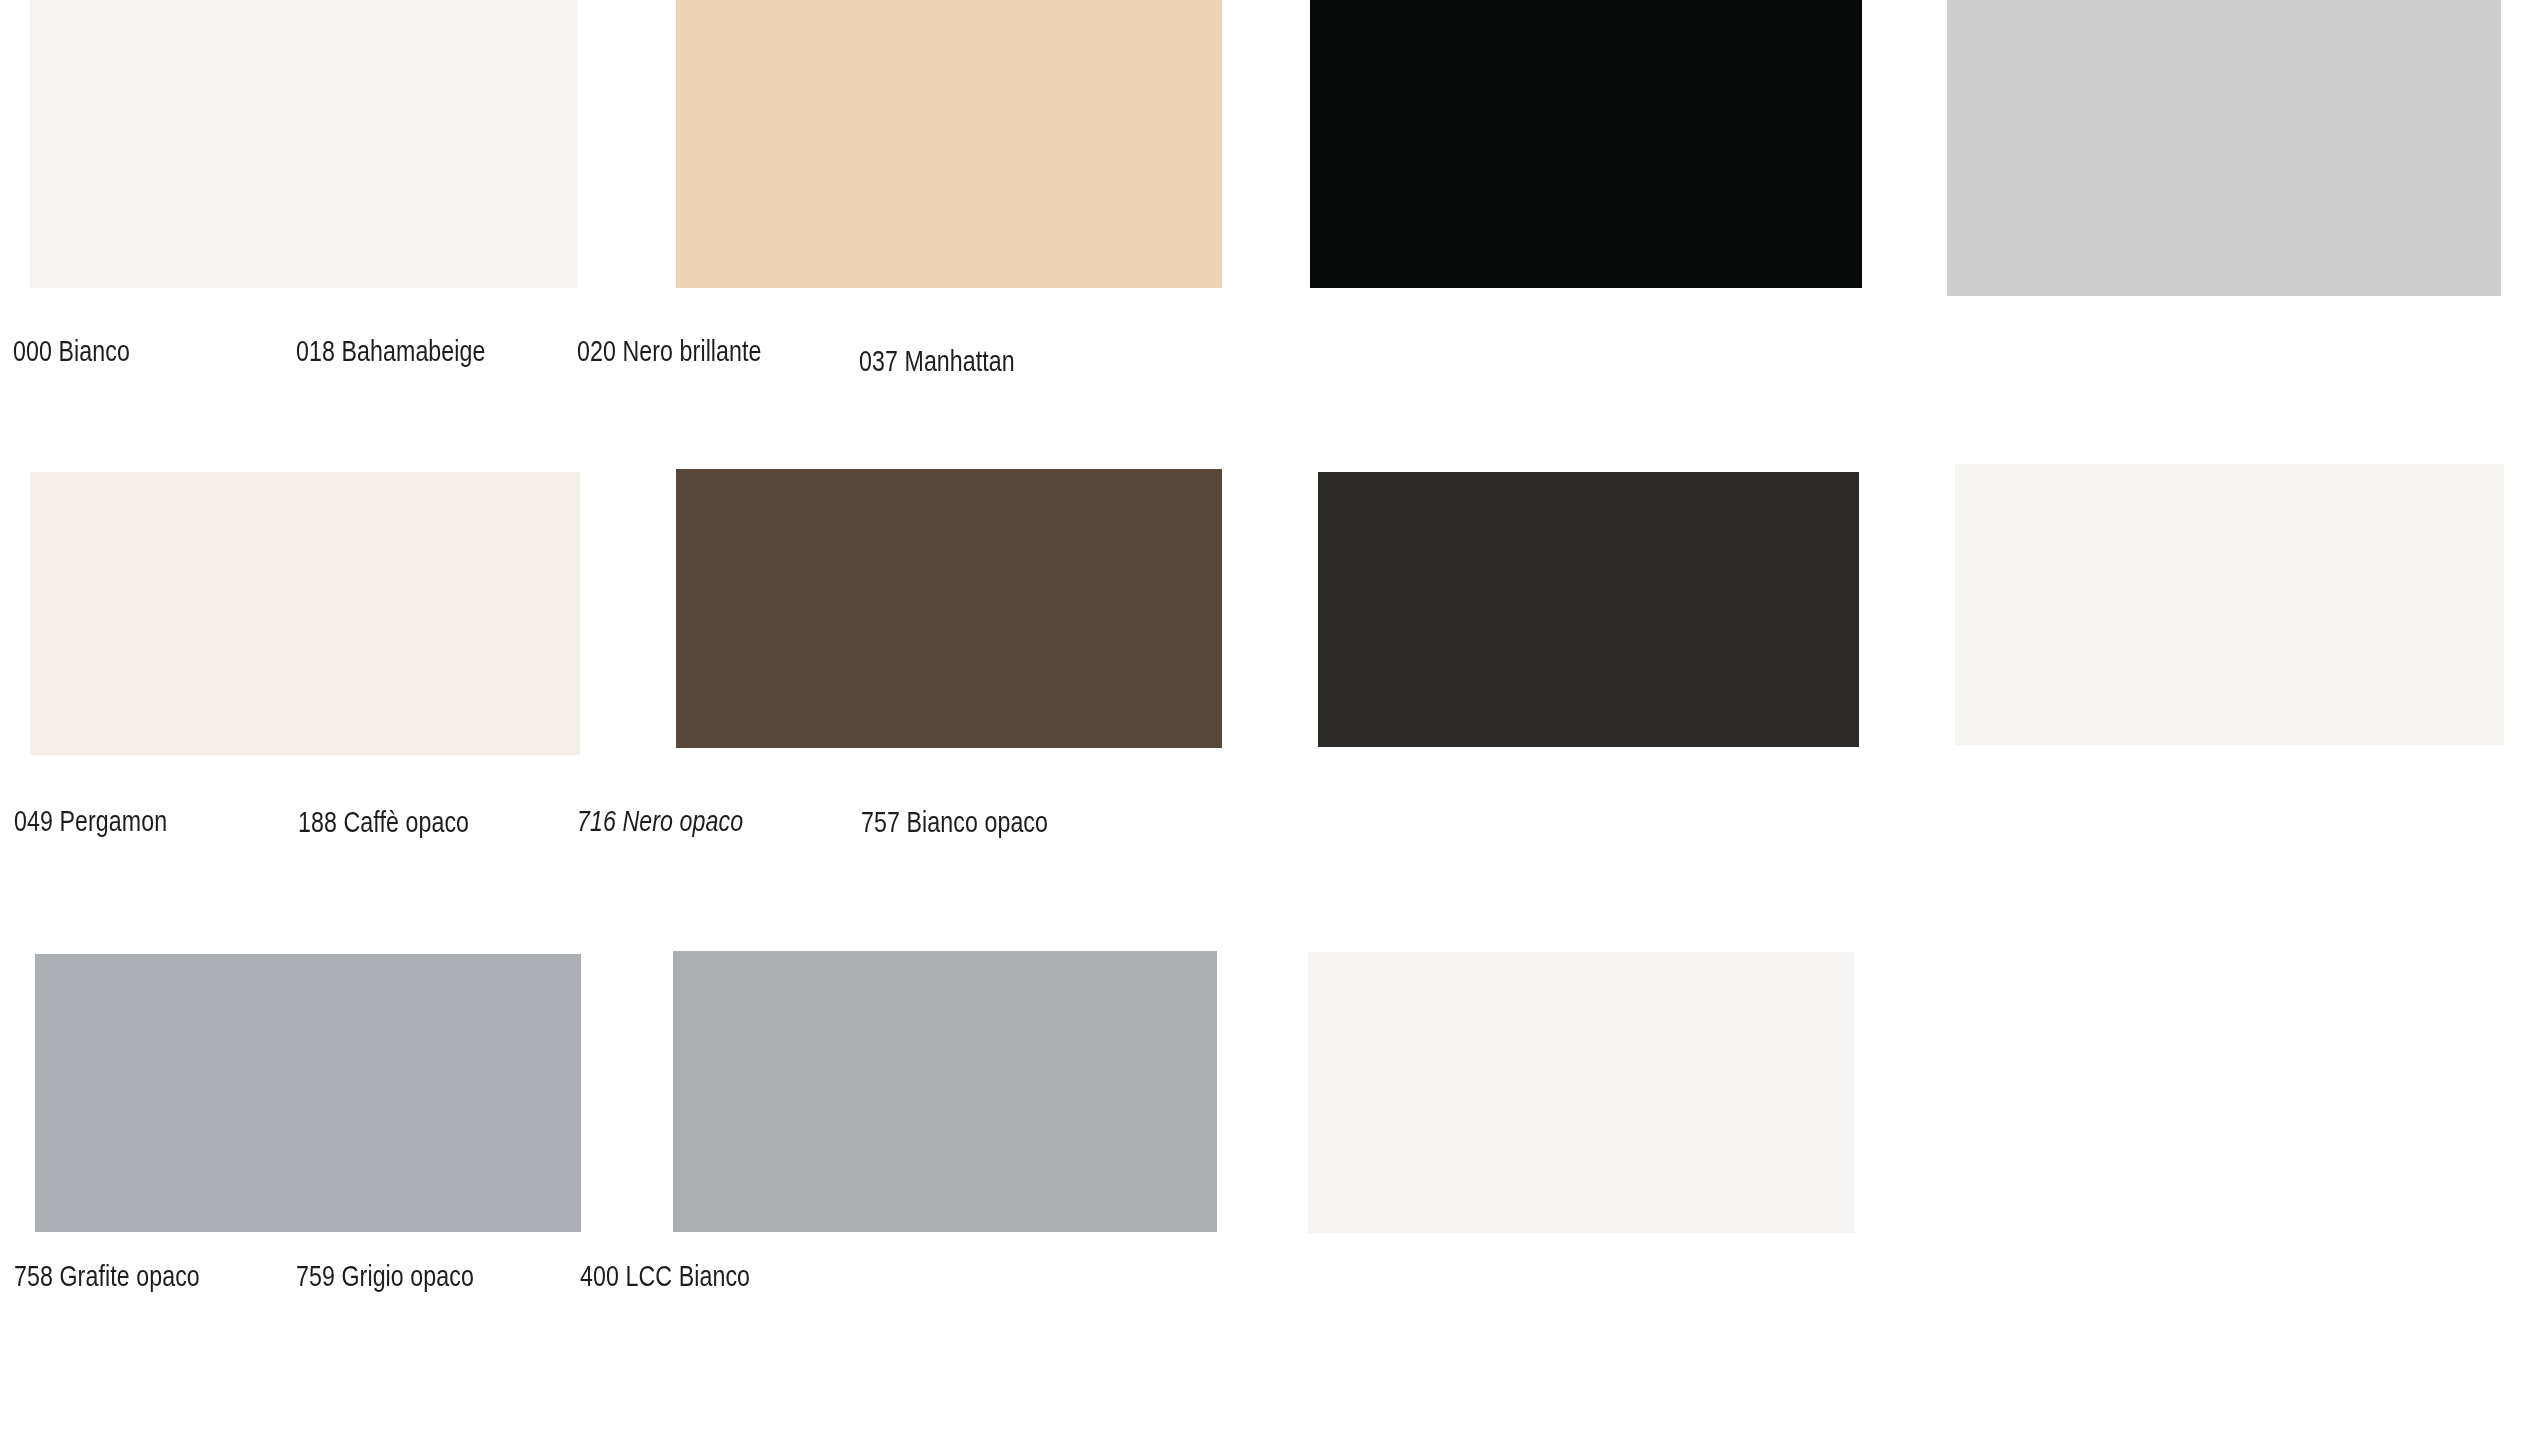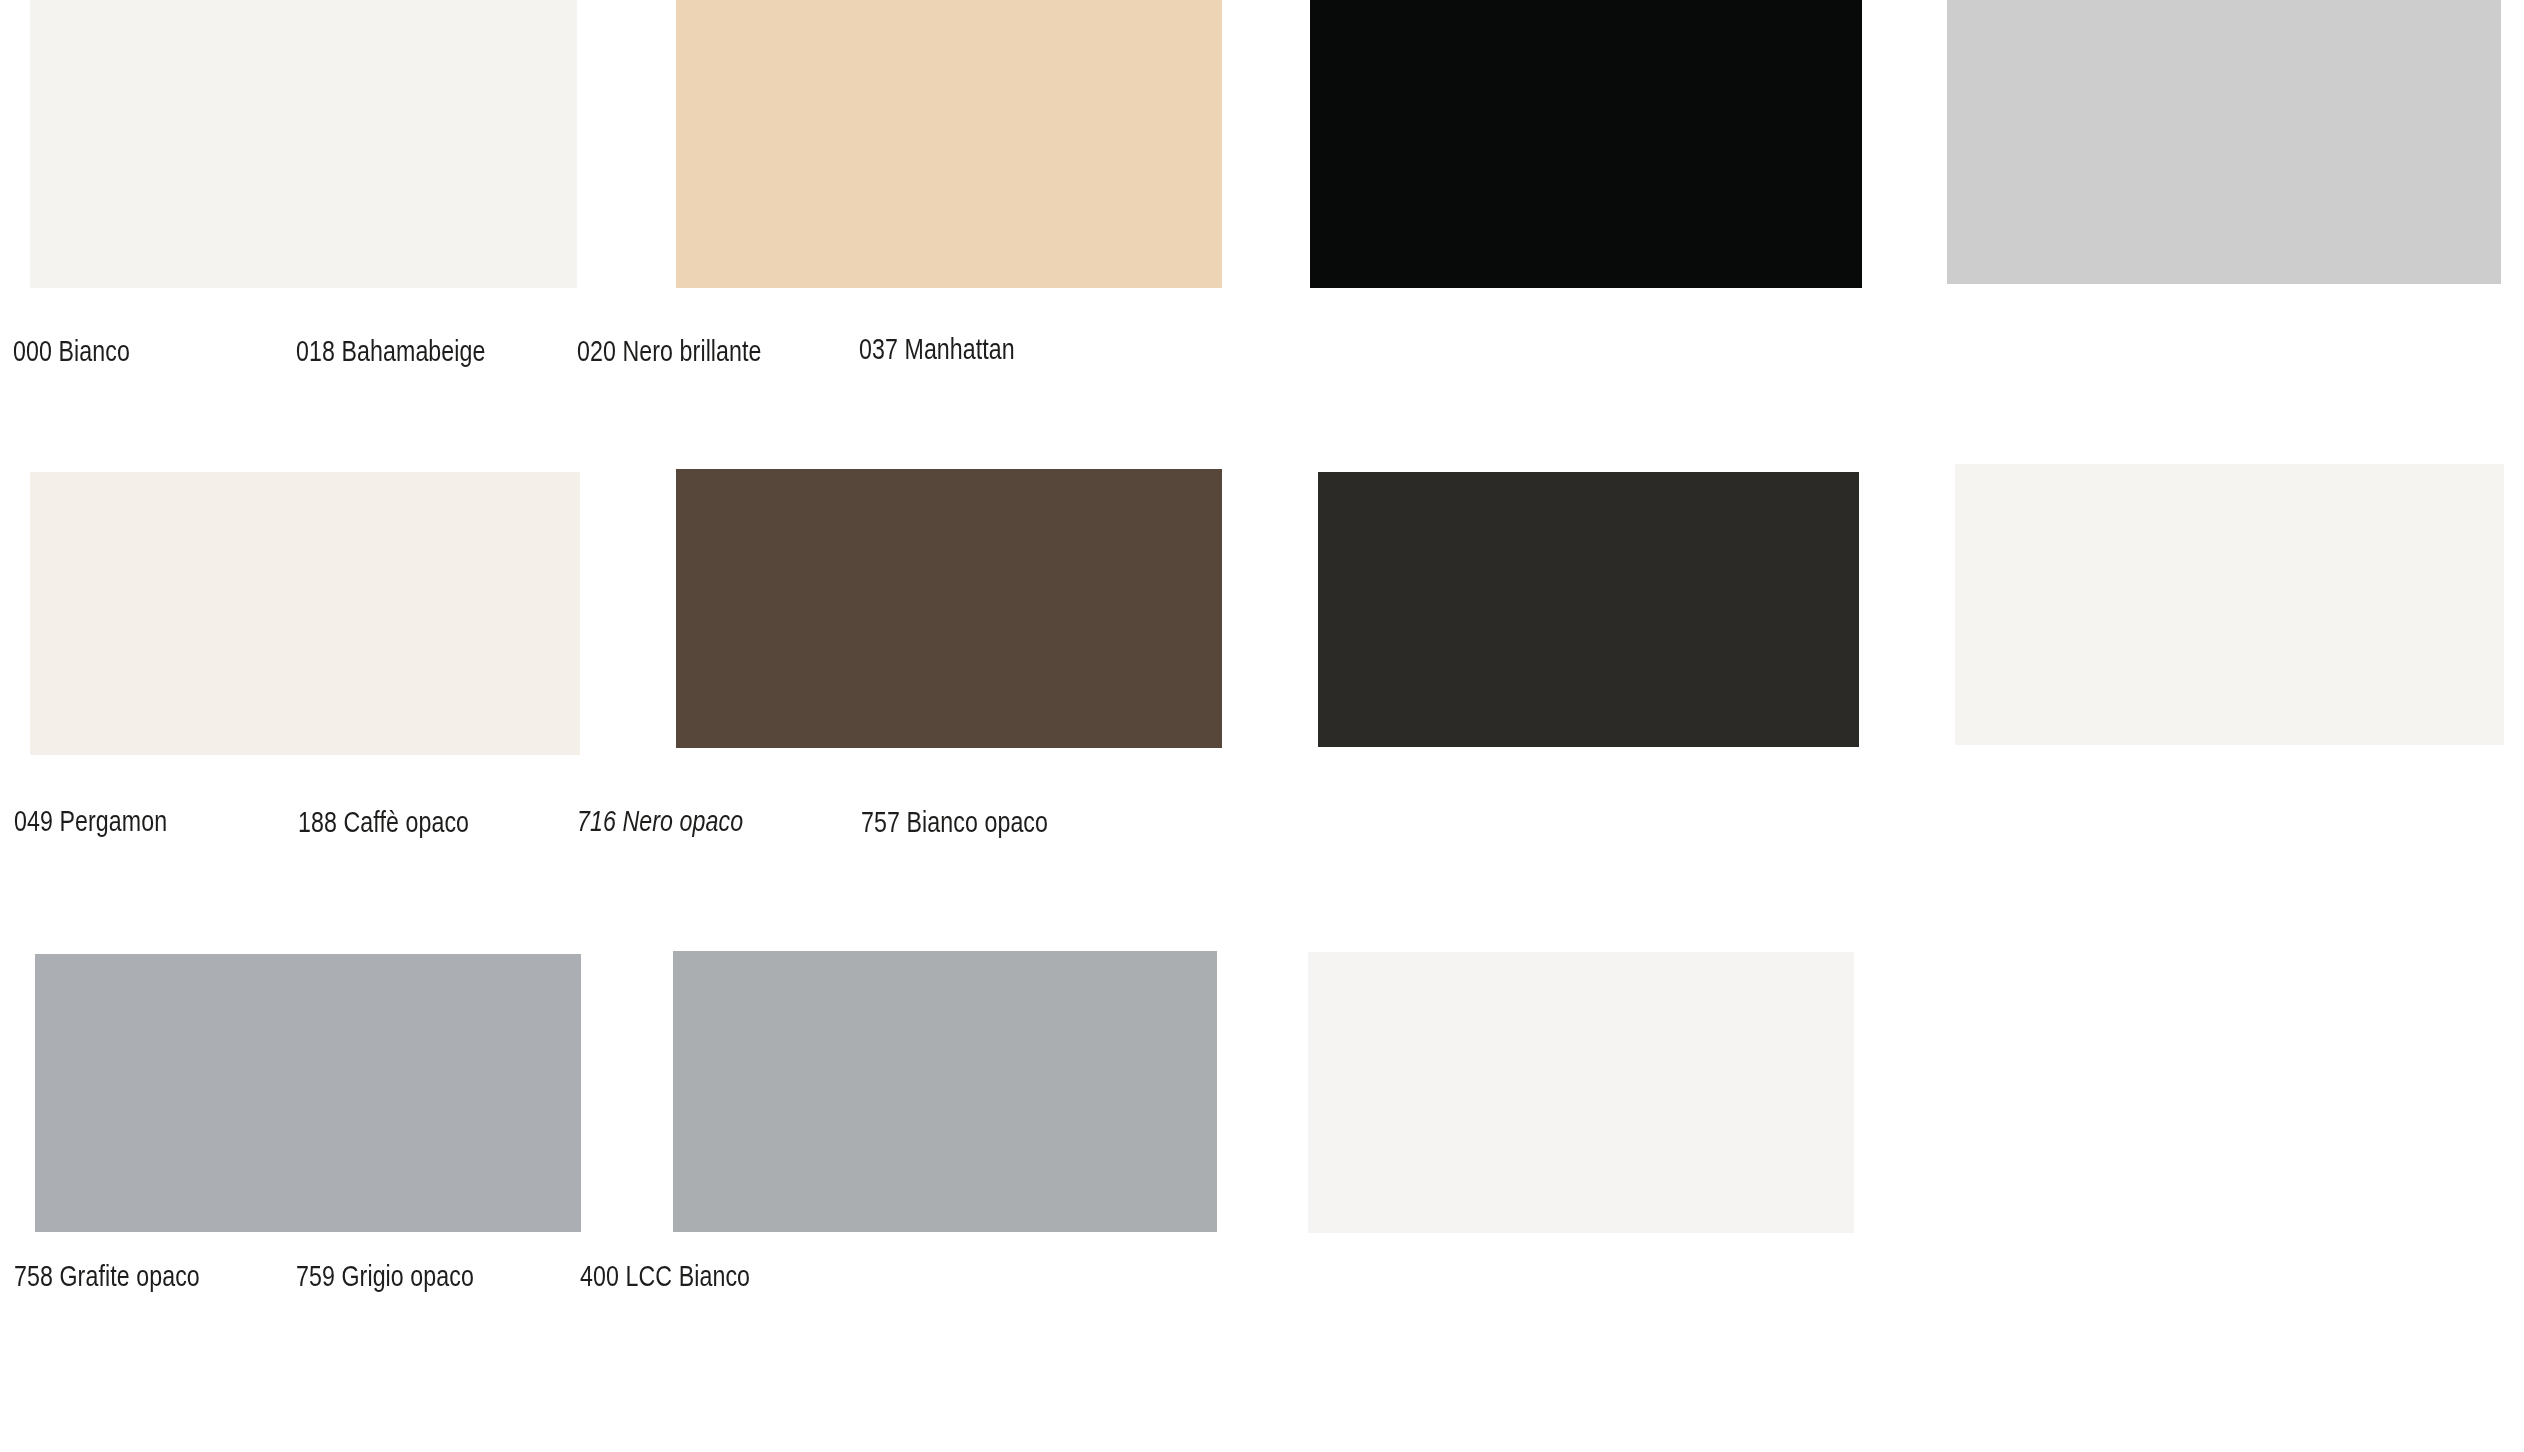--- a/index.html
+++ b/index.html
@@ -55,21 +55,21 @@
       <div class="swatch-label" style="left: 13px; top: 337px; pointer-events: auto;">000 Bianco</div>
     </div>
     <div class="swatch-cell" style="left: 0px; top: 0px; width: 2519px; height: 1453px; pointer-events: none;">
       <div class="swatch-chip" style="pointer-events: auto; left: 676px; top: -23px; width: 546px; height: 311px; background: rgb(237, 212, 180);"></div>
       <div class="swatch-label" style="left: 296px; top: 337px; pointer-events: auto;">018 Bahamabeige</div>
     </div>
     <div class="swatch-cell" style="left: 0px; top: 0px; width: 2525px; height: 1453px; pointer-events: none;">
       <div class="swatch-chip" style="pointer-events: auto; left: 1310px; top: -23px; width: 552px; height: 311px; background: rgb(8, 10, 10);"></div>
       <div class="swatch-label" style="left: 577px; top: 337px; pointer-events: auto;">020 Nero brillante</div>
     </div>
-    <div class="swatch-cell" style="left: 0px; top: 0px; width: 2525px; height: 1320px; pointer-events: none;">
+    <div class="swatch-cell" style="left: 0px; top: 12px; width: 2525px; height: 1320px; pointer-events: none;">
       <div class="swatch-chip" style="pointer-events: auto; left: 1947px; top: -23px; width: 554px; height: 307px; background: rgb(205, 205, 205);"></div>
       <div class="swatch-label" style="left: 859px; top: 335px; pointer-events: auto;">037 Manhattan</div>
     </div>
     <div class="swatch-cell" style="left: 0px; top: 0px; width: 2525px; height: 1453px; pointer-events: none; padding-left: 12px;">
       <div class="swatch-chip" style="pointer-events: auto; left: 29.5px; top: 472px; width: 550px; height: 283px; background: rgb(244, 239, 232);"></div>
       <div class="swatch-label" style="left: 14.4px; top: 807px; pointer-events: auto;">049 Pergamon</div>
     </div>
     <div class="swatch-cell" style="left: 0px; top: 0px; width: 2525px; height: 1453px; pointer-events: none; border-radius: 31px;">
       <div class="swatch-chip" style="pointer-events: auto; left: 676px; top: 469px; width: 546px; height: 279px; background: rgb(87, 70, 58);"></div>
       <div class="swatch-label" style="left: 298px; top: 808px; pointer-events: auto;">188 Caffè opaco</div>

